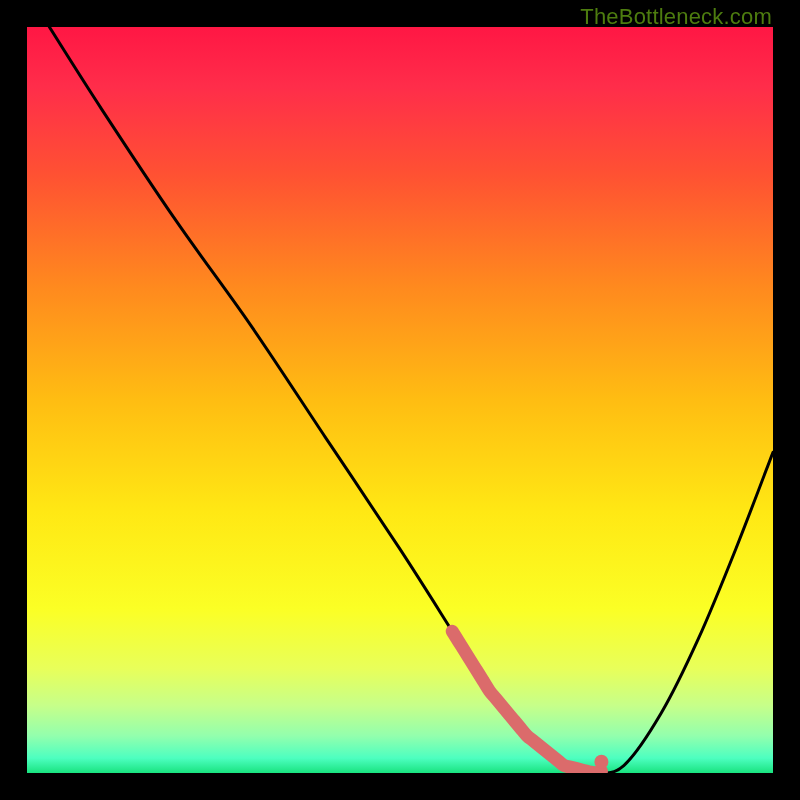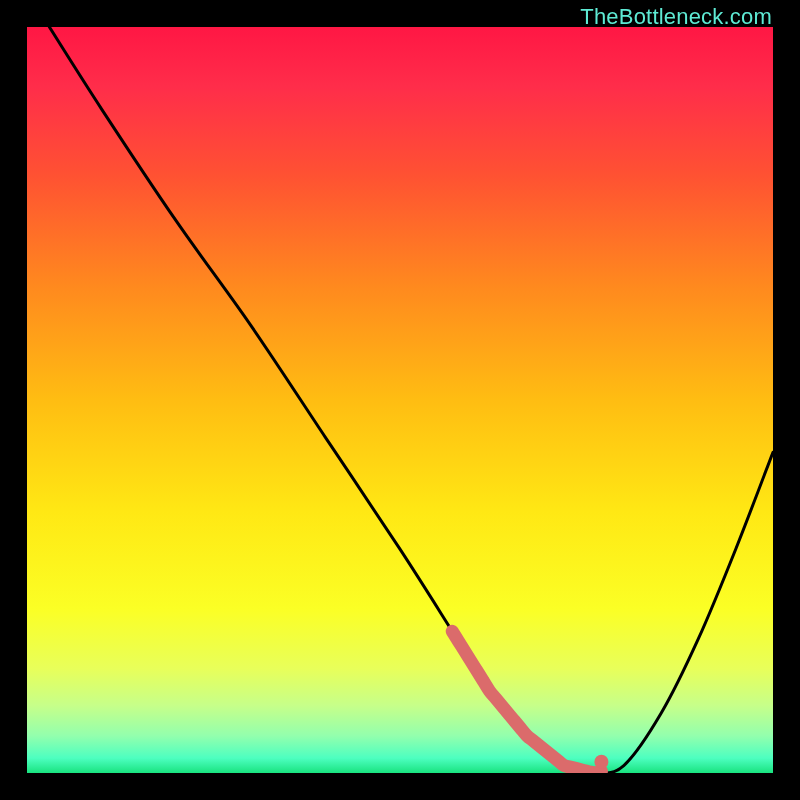--- a/index.html
+++ b/index.html
@@ -32,21 +32,21 @@
     position: absolute;
     inset: 0;
   }
   .watermark {
     position: absolute;
     top: 4px;
     right: 28px;
     font-family: Arial, Helvetica, sans-serif;
     font-size: 22px;
     font-weight: 500;
-    color: #5eead4;
+    color: #4d7c0f;
     letter-spacing: 0.2px;
   }
 </style>
 </head>
 <body>
 
 <div class="stage">
   <div class="watermark">TheBottleneck.com</div>
 
   <div class="plot-area">

